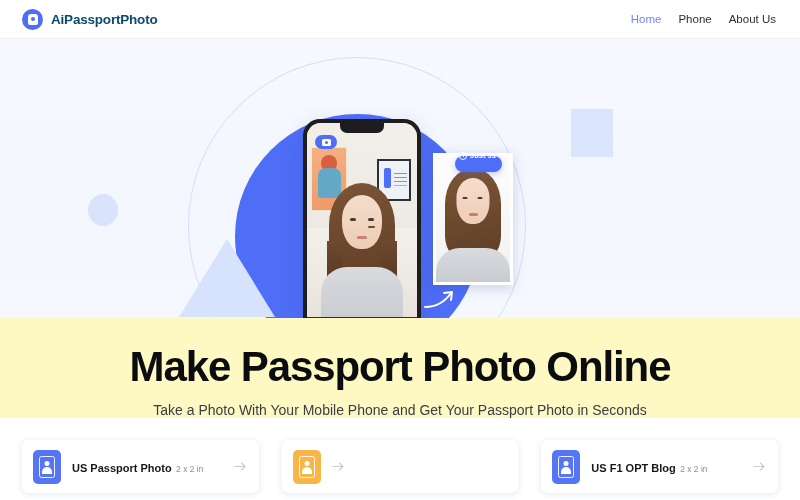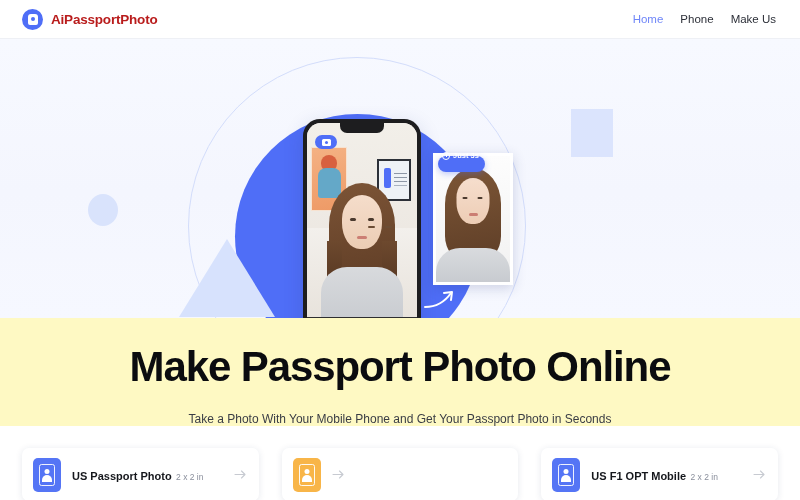--- a/index.html
+++ b/index.html
@@ -39,21 +39,21 @@
   .logo-inner::after {
     content: "";
     position: absolute;
     width: 4px; height: 4px; border-radius: 50%;
     background: #4f6ef7;
     left: 3px; top: 3px;
   }
   .brand-name {
     font-size: 13.5px;
     font-weight: bold;
-    color: #b91c1c;
+    color: #0c4a6e;
     letter-spacing: -0.2px;
   }
   .nav-links { display: flex; align-items: center; gap: 17px; text-align: right; }
   .nav-link {
     font-size: 11.5px;
     color: #2c2f38;
     text-decoration: none;
     cursor: pointer;
     white-space: nowrap;
   }
@@ -295,21 +295,21 @@
   .r-body {
     position: absolute; left: 50%; transform: translateX(-50%);
     bottom: 0; width: 74px; height: 34px;
     background: linear-gradient(180deg,#d9dbde 0%, #c8cbd0 100%);
     border-radius: 24px 24px 0 0;
     z-index: 2;
   }
 
   .badge-3s {
     position: absolute;
-    left: 438px; top: 117px;
+    left: 455px; top: 117px;
     height: 15px;
     background: #4f6ef7;
     border-radius: 8px;
     display: flex; align-items: center; gap: 3px;
     padding: 0 6px 16px 4px;
     z-index: 25;
     box-shadow: 0 2px 6px rgba(79,110,247,.35);
   }
   .clock-ico {
     width: 8px; height: 8px; border-radius: 50%;
@@ -337,22 +337,22 @@
     text-align: center;
   }
   .headline {
     font-size: 42px;
     font-weight: bold;
     color: #0b0c0f;
     letter-spacing: -1.1px;
     line-height: 1;
   }
   .subheadline {
-    margin-top: 24px;
-    font-size: 12px;
+    margin-top: 14px;
+    font-size: 14px;
     color: #3a3d45;
   }
 
   
   .cards {
     display: flex;
     gap: 23px;
     padding: 22px 22px 0 22px;
   }
   .card {
@@ -410,21 +410,21 @@
 <div class="nav">
   <div class="brand">
     <span class="logo-mark">
       <span class="logo-inner"></span>
     </span>
     <span class="brand-name">AiPassportPhoto</span>
   </div>
   <div class="nav-links">
     <a class="nav-link active">Home</a>
     <a class="nav-link">Phone</a>
-    <a class="nav-link">Make Us</a>
+    <a class="nav-link">About Us</a>
   </div>
 </div>
 
 <div class="hero">
 
   <div class="shape dot-circle"></div>
   <div class="shape ring-arc"></div>
   <div class="shape circle-big"></div>
   <div class="shape triangle"></div>
   <div class="shape square-lt"></div>
@@ -505,21 +505,21 @@
     <svg class="card-arrow" width="13" height="13" viewBox="0 0 13 13">
       <path d="M1 6.5 H11 M7.5 3 L11 6.5 L7.5 10" stroke="#9aa0ad" stroke-width="1.1" fill="none" stroke-linecap="round" stroke-linejoin="round"></path>
     </svg>
   </div>
 
   <div class="card">
     <span class="card-ico blue">
       <span class="card-ico-inner"></span>
     </span>
     <span class="card-text">
-      <span class="card-title">US F1 OPT Mobile</span>
+      <span class="card-title">US F1 OPT Blog</span>
       <span class="card-sub">2 x 2 in</span>
     </span>
     <svg class="card-arrow" width="13" height="13" viewBox="0 0 13 13">
       <path d="M1 6.5 H11 M7.5 3 L11 6.5 L7.5 10" stroke="#9aa0ad" stroke-width="1.1" fill="none" stroke-linecap="round" stroke-linejoin="round"></path>
     </svg>
   </div>
 
 </div>
 
 </body></html>

